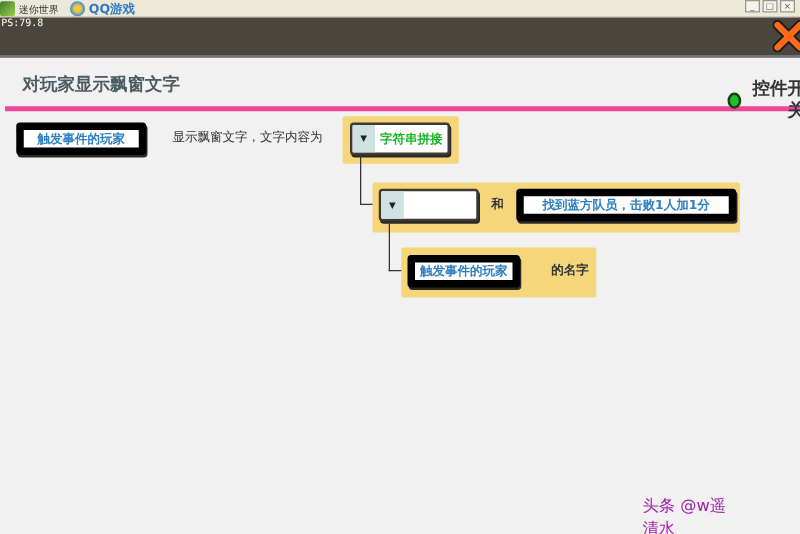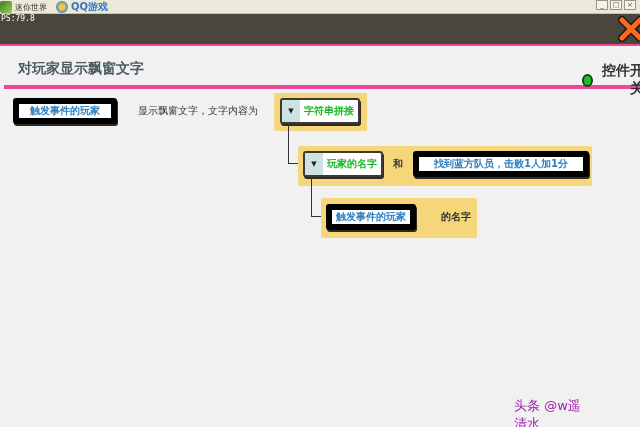--- a/index.html
+++ b/index.html
@@ -12,21 +12,21 @@
     .tb-app .ico { width: 12px; height: 12px; border-radius: 2px; margin-right: 3px; }
     .tb-app1 { left: 0; }
     .tb-app1 .ico { background: linear-gradient(135deg,#3a7d2a,#9bd04a); }
     .tb-app2 { left: 56px; }
     .tb-app2 .ico { background: radial-gradient(circle,#f6c542 30%,#2f8fd8 70%); border-radius: 6px; }
     .tb-app2 .qq { font-size: 10px; color: #2e7bc4; font-weight: bold; }
     .win-btns { position: absolute; right: 4px; top: 0; display: flex; gap: 2px; }
     .win-btn { width: 12px; height: 10px; border: 1px solid #9a9786; background: #f4f3ee; font-size: 7px; line-height: 8px; text-align: center; color: #555; }
 
     
-    .titlebar { position: absolute; left: 0; top: 14px; width: 640px; height: 32px; background: #4a453d; border-bottom: 2px solid #ec4899; }
+    .titlebar { position: absolute; left: 0; top: 14px; width: 640px; height: 32px; background: #4a453d; border-bottom: 2px solid #737373; }
     .fps { position: absolute; left: 1px; top: 0; font-size: 8px; color: #ffffff; font-family: "DejaVu Sans Mono", monospace; line-height: 9px; }
     .title { position: absolute; left: 13px; top: 4px; font-size: 20px; font-weight: bold; color: #ff8a1f; letter-spacing: 1px; line-height: 26px; }
     .close-x { position: absolute; right: -4px; top: 2px; width: 26px; height: 26px; }
 
     
     .header { position: absolute; left: 4px; top: 48px; width: 640px; height: 41px; border-bottom: 4px solid #ec4899; text-align: right; }
     .header-title { position: absolute; left: 14px; top: 10px; font-size: 14px; font-weight: bold; color: #4a5c62; line-height: 20px; }
     .switch { position: absolute; left: 578px; top: 14px; display: flex; align-items: center; cursor: pointer; }
     .switch-dot { width: 13px; height: 13px; border-radius: 50%; background: #1fbf2a; border: 2px solid #14421a; }
     .switch-label { margin-left: 9px; font-size: 14px; color: #333; font-weight: bold; }
@@ -87,21 +87,20 @@
   <div class="dropdown" style="left:280px; top:98px; width:80px; height:26px;">
     <span class="dd-arrow">▼</span>
     <span class="dd-label">字符串拼接</span>
   </div>
 
   <div class="connector" style="left:288px; top:124px; width:14px; height:40px;"></div>
 
   <div class="yellow-block" style="left:298px; top:146px; width:294px; height:40px;"></div>
   <div class="dropdown" style="left:303px; top:151px; width:80px; height:26px;">
     <span class="dd-arrow">▼</span>
-    <span class="dd-label">玩家的名字</span>
   </div>
   <span class="static-text" style="left:393px; top:157px; font-weight:bold;">和</span>
   <div class="btn-white" style="left:413px; top:151px; width:176px; height:26px;">
     <span>找到蓝方队员，击败1人加1分</span>
   </div>
 
   <div class="connector" style="left:311px; top:177px; width:14px; height:40px;"></div>
 
   <div class="yellow-block" style="left:321px; top:198px; width:156px; height:40px;"></div>
   <div class="btn-white" style="left:326px; top:204px; width:90px; height:26px;">

